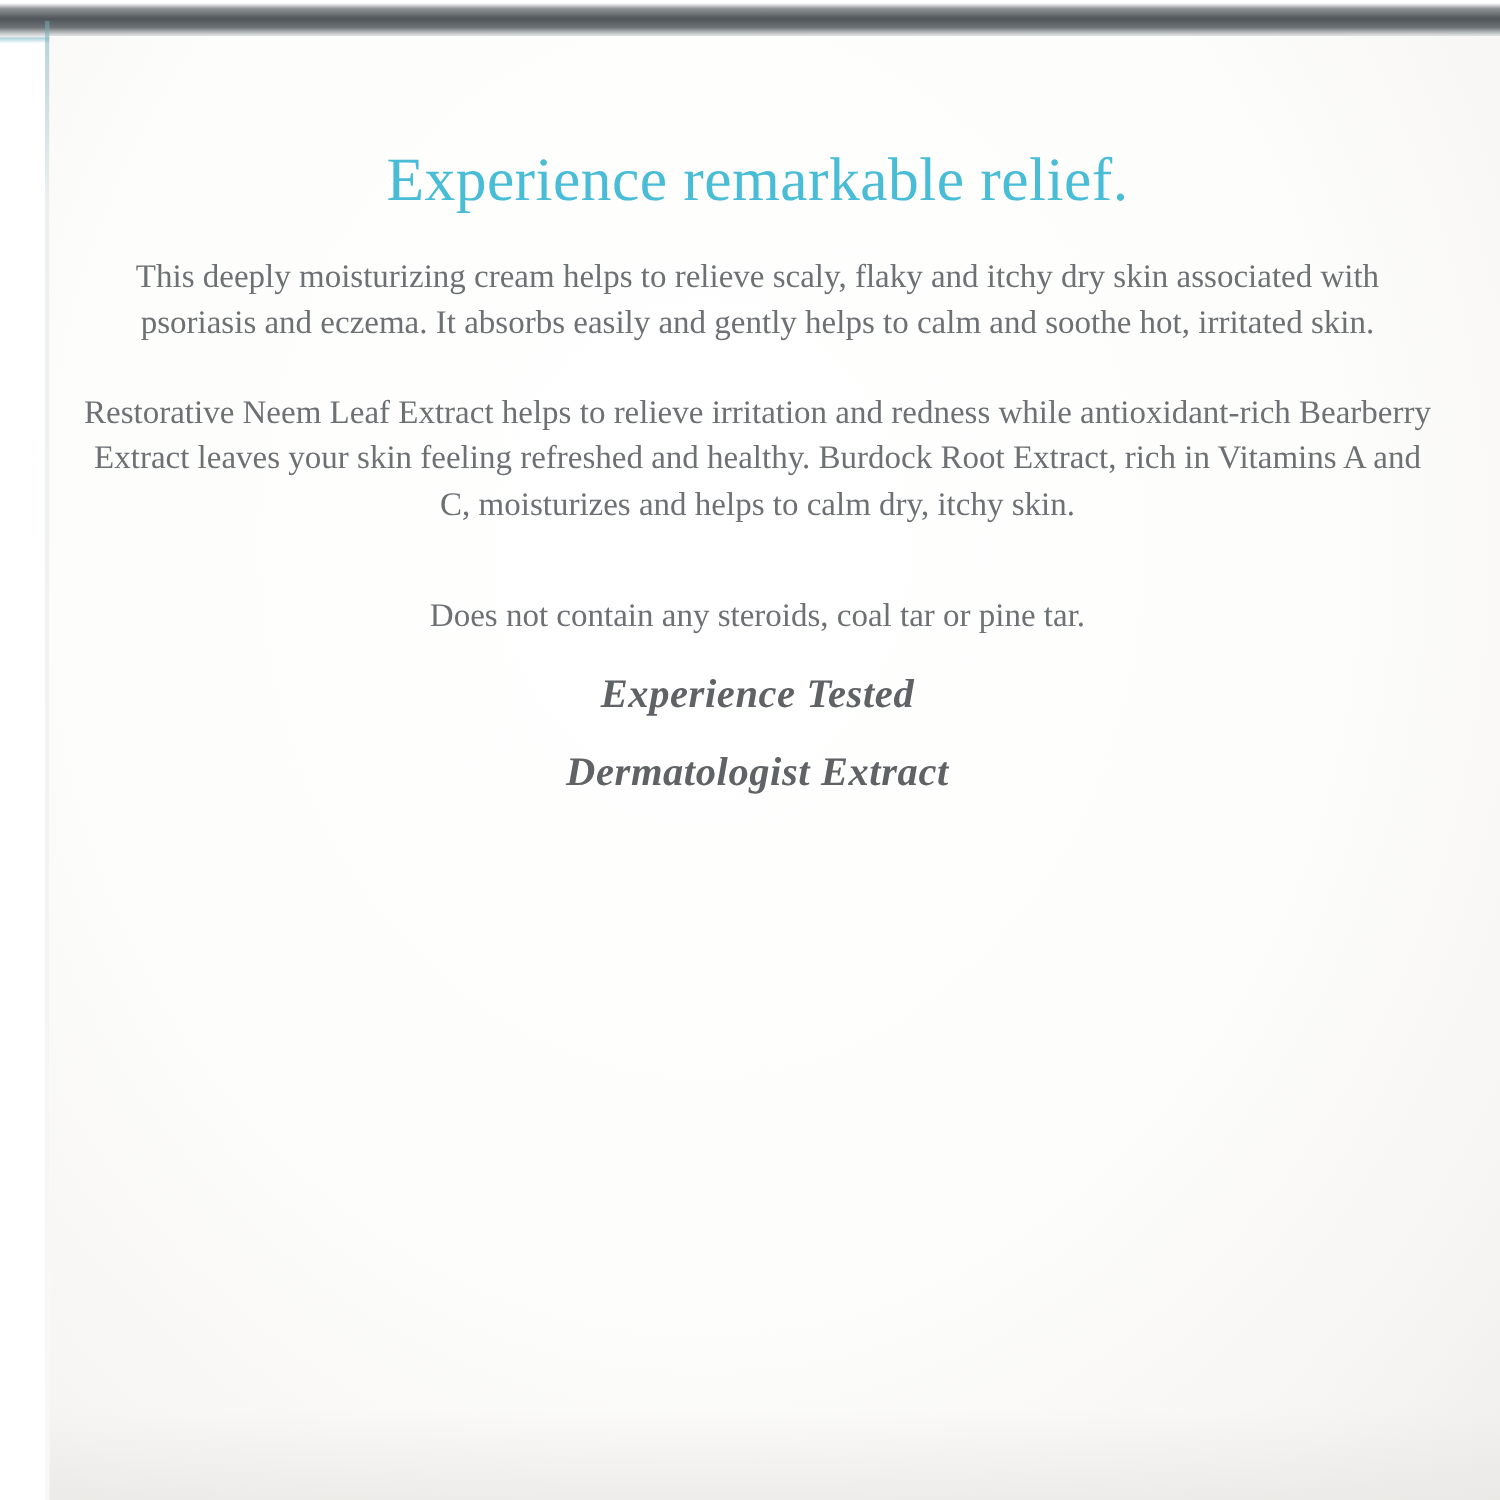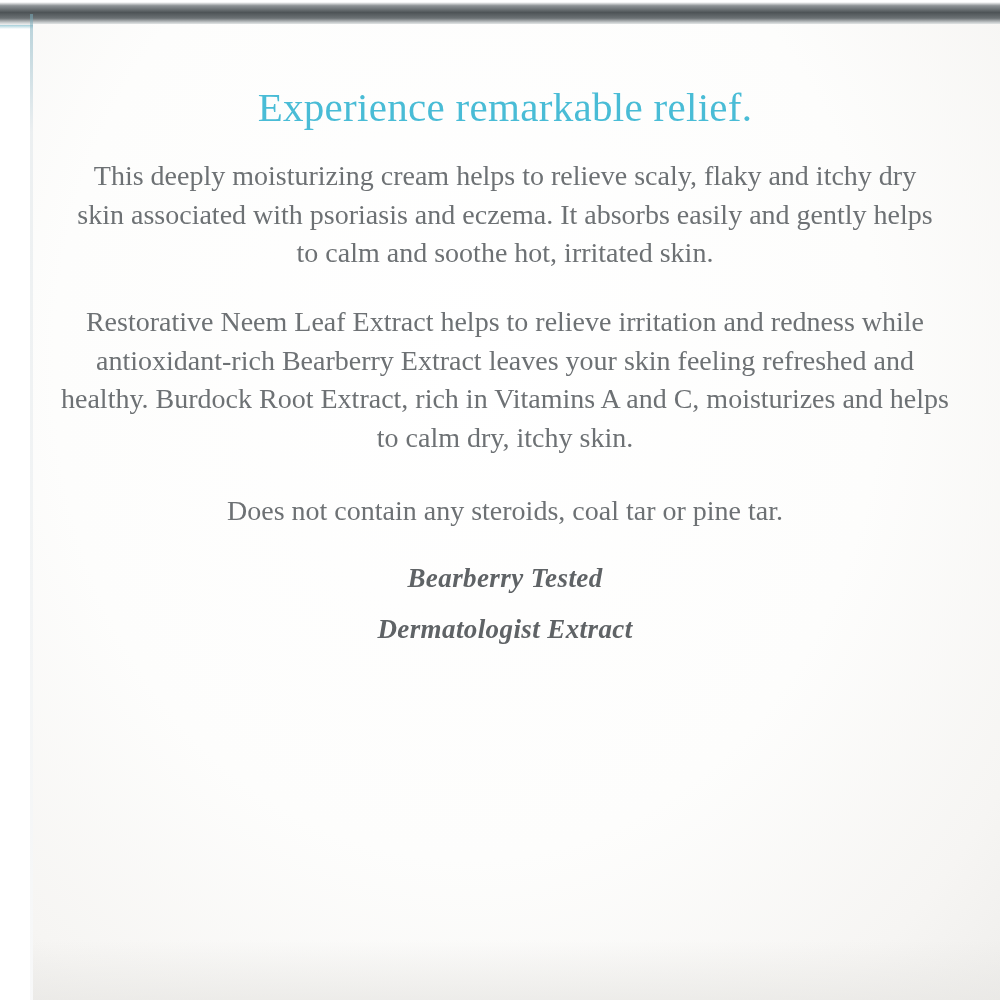--- a/index.html
+++ b/index.html
@@ -66,44 +66,44 @@
     left: 33px;
     bottom: 0;
     width: 967px;
     height: 60px;
     background: linear-gradient(180deg, rgba(240,239,237,0) 0%, rgba(232,231,228,0.7) 100%);
   }
 
   .content {
     position: absolute;
     left: 55px;
-    top: 84px;
+    top: 96px;
     width: 900px;
     text-align: center;
   }
 
   .headline {
     color: #49bcd6;
     font-size: 41px;
     line-height: 1.15;
     letter-spacing: 0.3px;
     margin: 0 0 26px 0;
     font-weight: normal;
   }
 
   .body-para {
     color: #6d7174;
-    font-size: 28px;
+    font-size: 22px;
     line-height: 1.38;
     margin: 0 auto 30px auto;
     font-weight: normal;
   }
   .body-para.p1 { width: 862px; }
-  .body-para.p2 { width: 900px; margin-bottom: 34px; }
-  .body-para.p3 { width: 900px; margin-bottom: 23px; text-align: center; }
+  .body-para.p2 { width: 900px; margin-bottom: 44px; }
+  .body-para.p3 { width: 900px; margin-bottom: 12px; text-align: center; }
 
   .claims {
     margin-top: 4px;
   }
   .claim {
     color: #5f6366;
     font-size: 27px;
     font-weight: bold;
     font-style: italic;
     line-height: 1.9;
@@ -124,18 +124,18 @@
 
     <h1 class="headline">Experience remarkable relief.</h1>
 
     <p class="body-para p1">This deeply moisturizing cream helps to relieve scaly, flaky and itchy dry skin associated with psoriasis and eczema. It absorbs easily and gently helps to calm and soothe hot, irritated skin.</p>
 
     <p class="body-para p2">Restorative Neem Leaf Extract helps to relieve irritation and redness while antioxidant-rich Bearberry Extract leaves your skin feeling refreshed and healthy. Burdock Root Extract, rich in Vitamins A and C, moisturizes and helps to calm dry, itchy skin.</p>
 
     <p class="body-para p3">Does not contain any steroids, coal tar or pine tar.</p>
 
     <div class="claims">
-      <div class="claim">Bearberry Tested</div>
+      <div class="claim">Experience Tested</div>
       <div class="claim">Dermatologist Extract</div>
     </div>
 
   </div>
 </div>
 
 </body></html>

